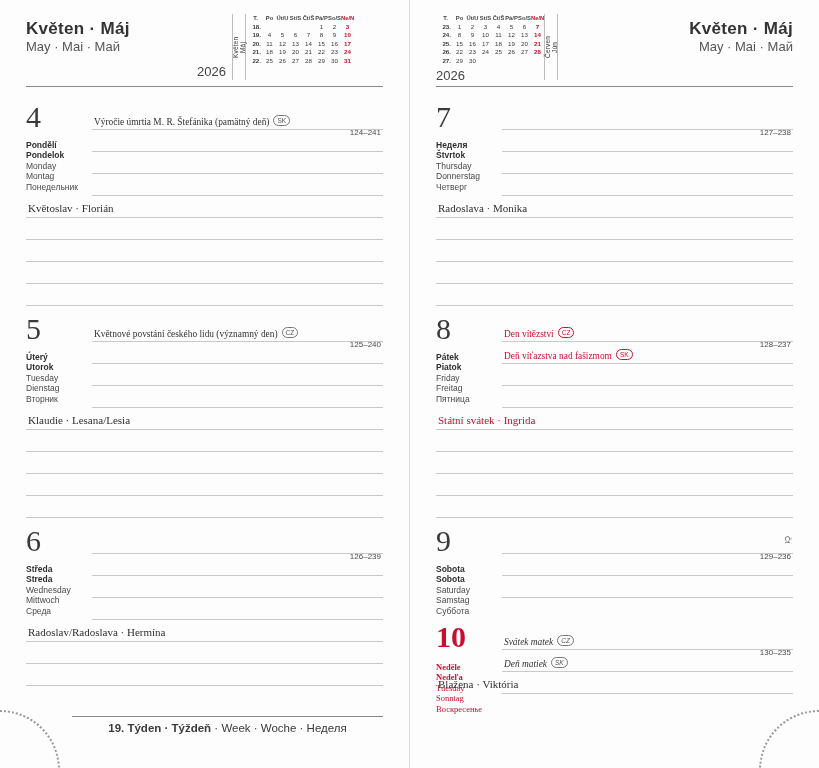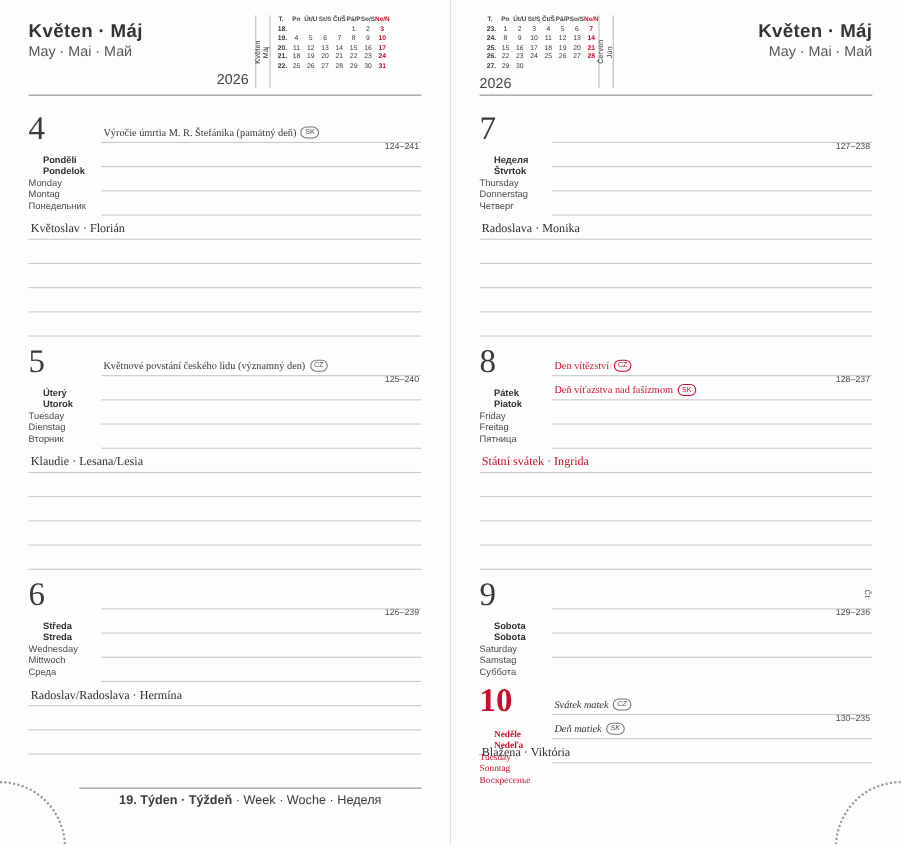--- a/index.html
+++ b/index.html
@@ -131,21 +131,21 @@
   }
   .daynum.sun { color: #c8102e; font-weight: bold; }
   .daynames {
     position: absolute;
     left: 0; top: 32px;
     font-size: 8.5px;
     line-height: 10.4px;
     color: #4a4a4a;
     width: 70px;
   }
-  .daynames .b { font-weight: bold; color: #2f2f2f; margin-left: 13px; }
+  .daynames .b { font-weight: bold; color: #2f2f2f; }
   .daynames.sun, .daynames.sun .b { color: #c8102e; }
 
   .lines {
     position: absolute;
     left: 66px;
     right: 0;
     top: 0;
   }
   .lines.wide { left: 0; }
   .ln {

